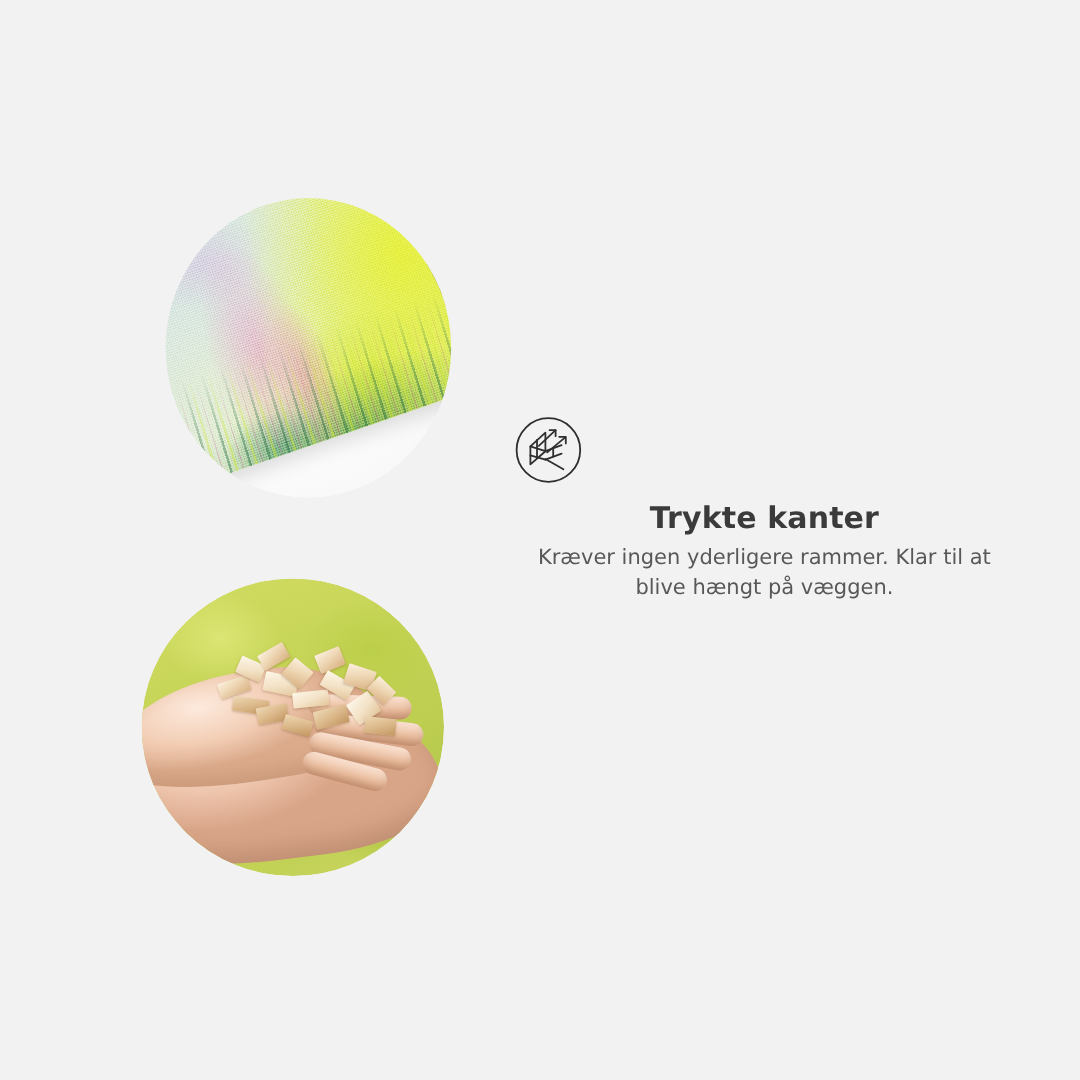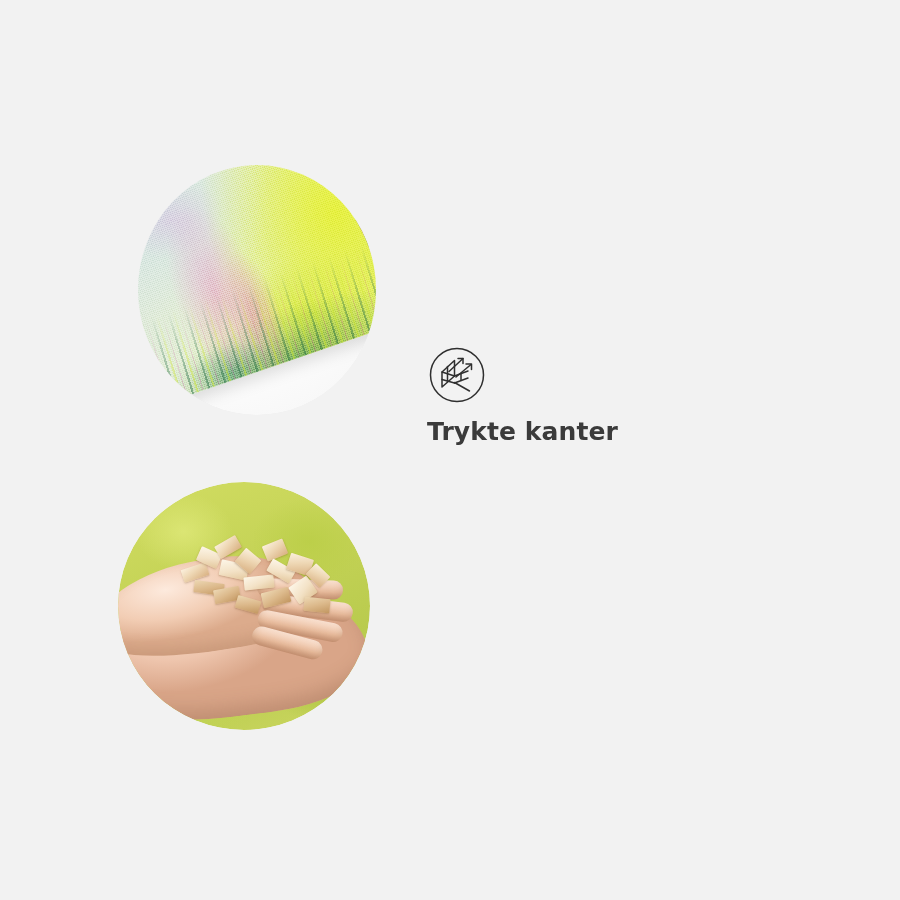--- a/index.html
+++ b/index.html
@@ -19,20 +19,21 @@
     position: absolute;
     inset: 0;
     width: 900px;
     height: 900px;
   }
 
   
   .feature {
     position: absolute;
     display: block;
+    text-align: center;
   }
   #feature-printed-edges { left: 0px; top: 150px; width: 900px; height: 290px; }
   #feature-eco          { left: 0px; top: 470px; width: 900px; height: 280px; }
 
   .media {
     position: absolute;
     border-radius: 50%;
     overflow: hidden;
   }
   .text-col {
@@ -269,20 +270,21 @@
           <path d="M30 12.5 L35 12.5 L35 17.5"></path>
           <path d="M28 31 L43 18.5"></path>
           <path d="M38 18 L43.5 18 L43.5 23.5"></path>
           <path d="M26.5 36.5 L41.5 45"></path>
         </g>
       </svg>
     </div>
 
     <div class="text-col" style="left:427px; top:268px; width:420px;">
       <h2 class="feature-title">Trykte kanter</h2>
+      <p class="feature-desc">Kræver ingen yderligere rammer.  Klar til at blive hængt på væggen.</p>
     </div>
   </section>
 
   <section class="feature" id="feature-eco">
 
     <div class="media" id="media-eco-hands">
       <div class="grass-bg"></div>
       <div class="hands">
         <div class="hand-lower"></div>
         <div class="hand-upper"></div>

